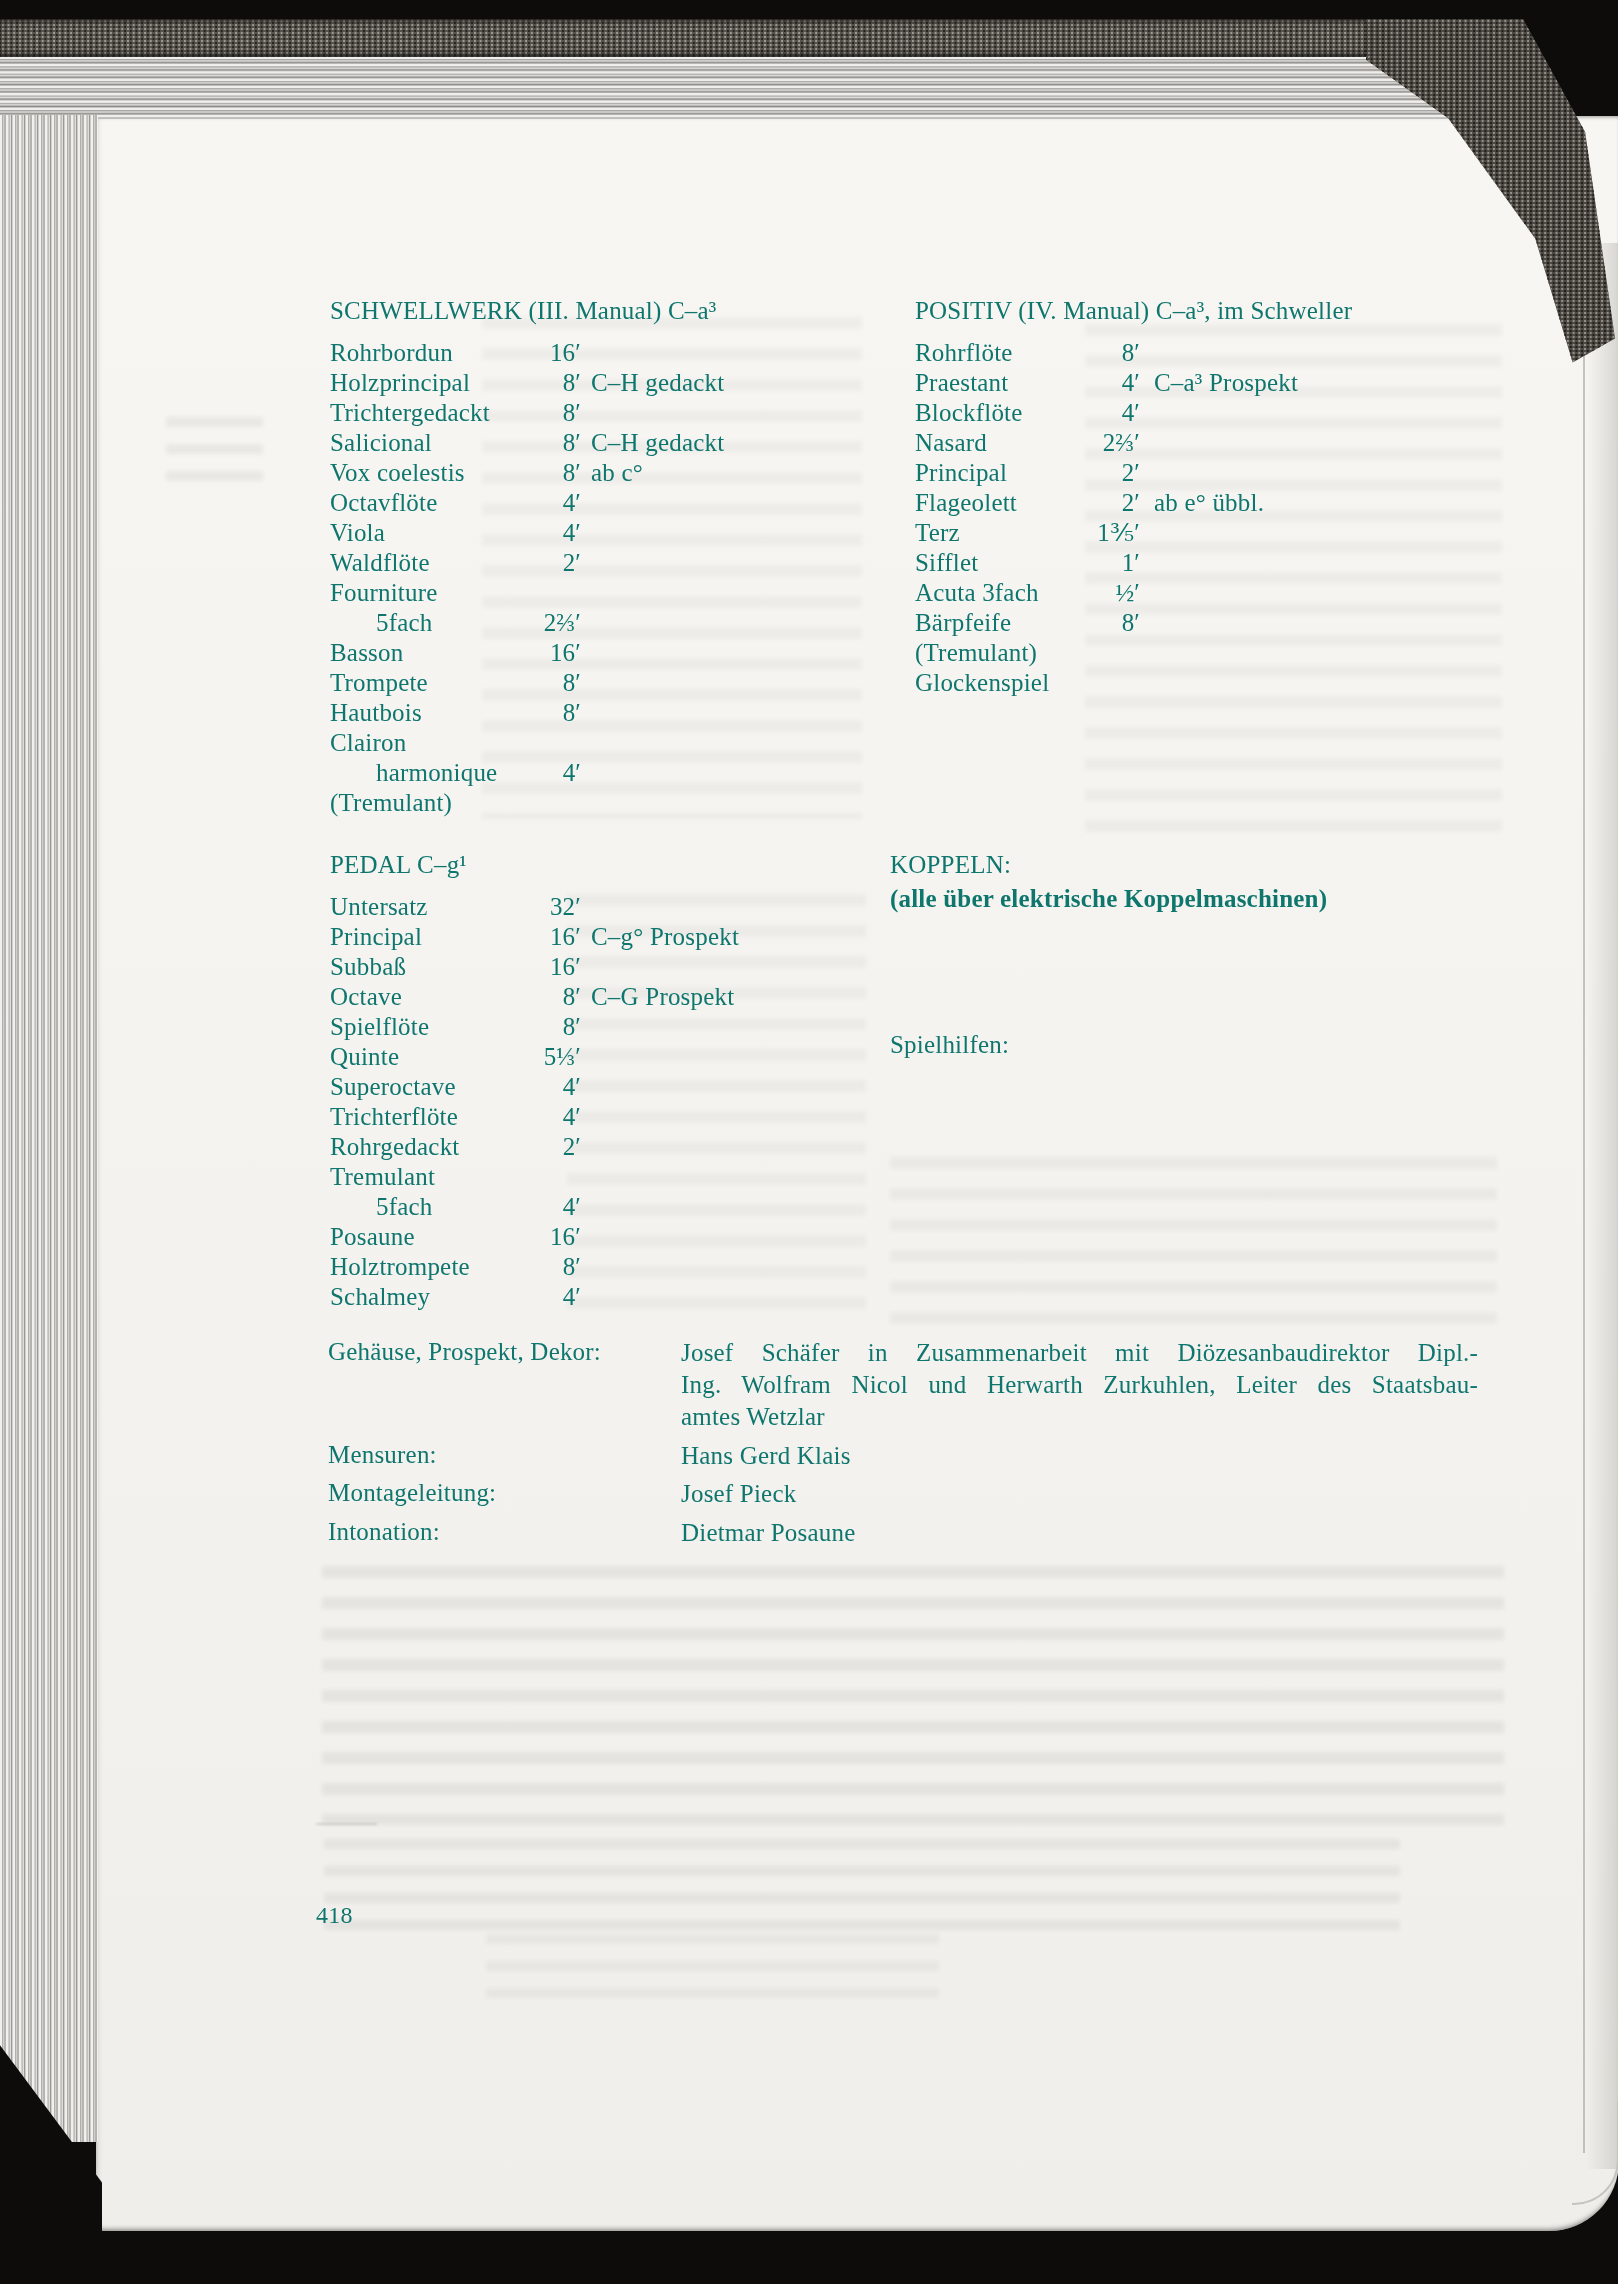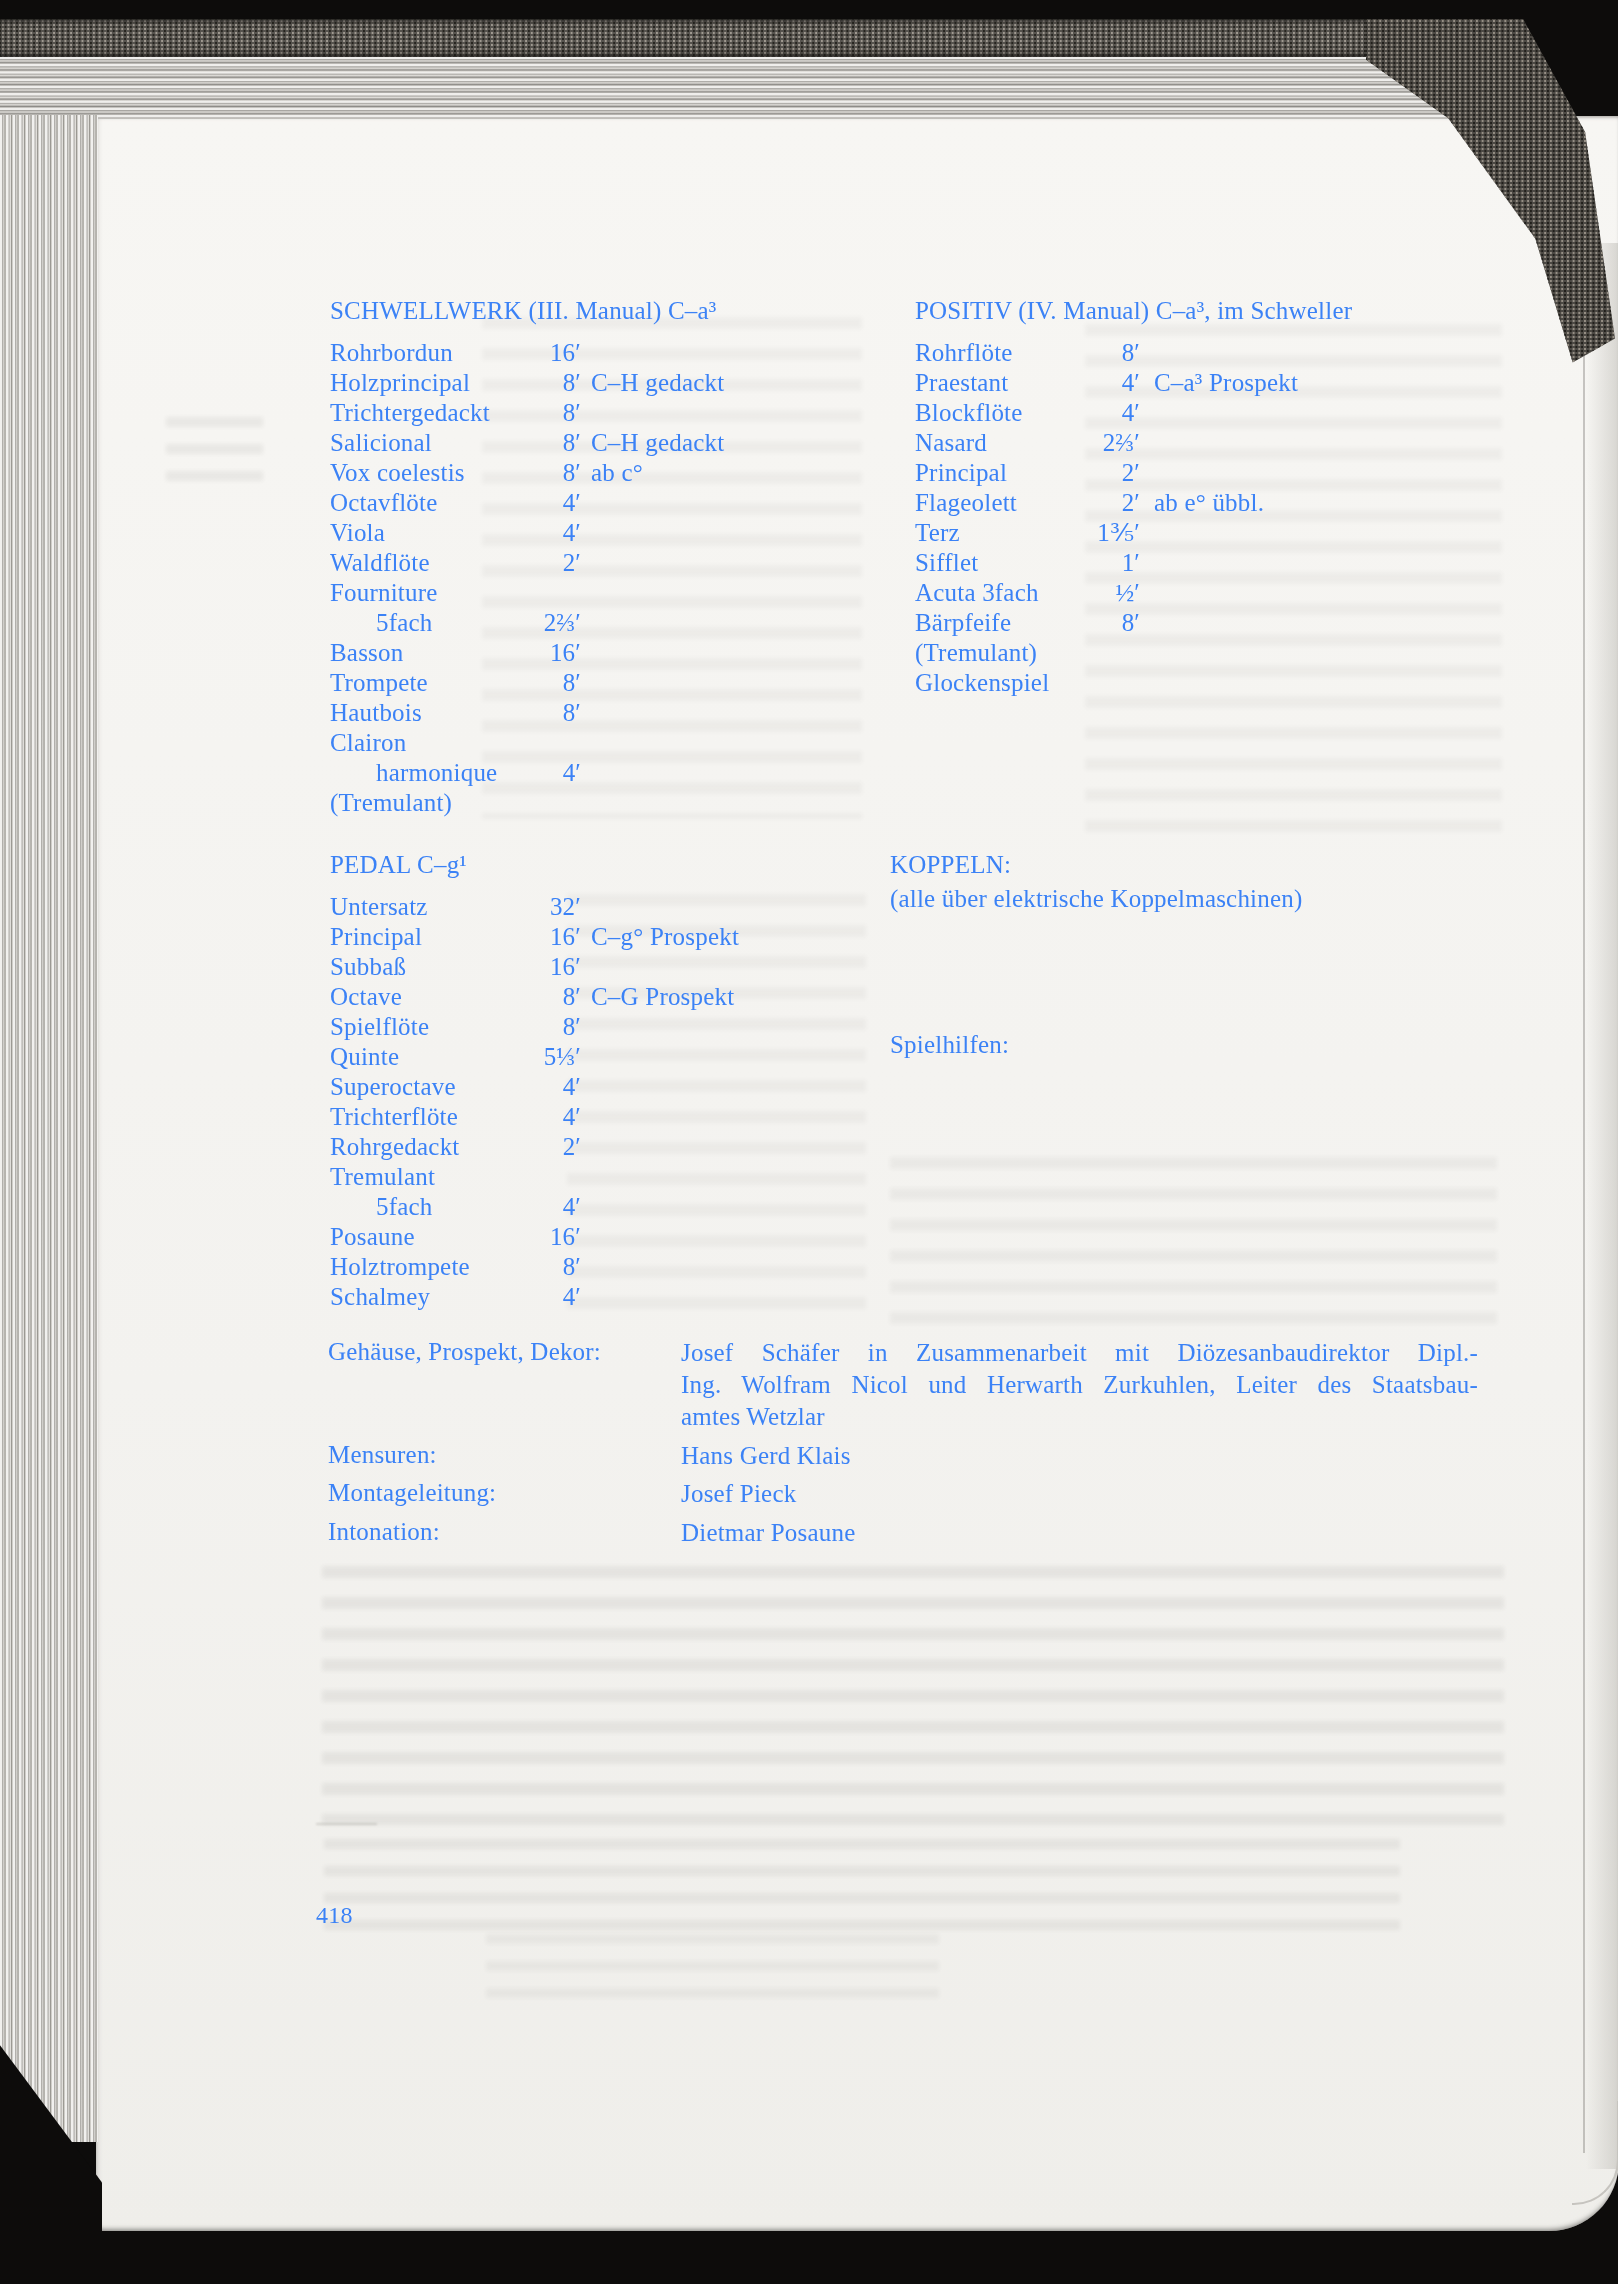--- a/index.html
+++ b/index.html
@@ -1,17 +1,17 @@
 <!DOCTYPE html>
 <html style="font-size:13px"><head>
 <meta charset="utf-8">
 <style>
   html,body{margin:0;padding:0;background:#0d0c0b;}
   .canvas{position:relative;width:1619px;height:2284px;overflow:hidden;background:#0d0c0b;
-          font-family:"Liberation Serif","DejaVu Serif",serif;color:#3b82f6;}
+          font-family:"Liberation Serif","DejaVu Serif",serif;color:#0f766e;}
 
   
   .cloth-band{position:absolute;left:0;top:18.6px;width:1381px;height:39px;z-index:3;
     background-color:#56534e;
     background-image:radial-gradient(circle,#a09a91 0.9px,transparent 1.5px),
                      radial-gradient(circle,#26241f 0.9px,transparent 1.5px);
     background-size:5.7px 4px,5.7px 4px;background-position:0 0,2.8px 2px;
     box-shadow:inset 0 -5.7px 7.3px -3.2px #161513, inset 0 4px 5.7px -2.4px #1d1c1a;}
   .cloth-corner{position:absolute;left:1366px;top:18.6px;width:249px;height:344px;z-index:4;
     background-color:#4c4944;
@@ -48,21 +48,21 @@
   .txt{position:absolute;z-index:6;font-size:25px;line-height:30px;letter-spacing:0.2px;}
   .heading{white-space:nowrap;}
   .stoplist{margin-top:12px;}
   .stop-row{position:relative;height:30px;white-space:nowrap;}
   .stop-row.indent .stop-name{padding-left:46px;}
   .stop-name{position:absolute;left:0;top:0;}
   .stop-pitch{position:absolute;top:0;left:182px;width:69px;text-align:right;}
   .stop-note{position:absolute;top:0;left:261px;}
   .positiv .stop-pitch{left:156px;width:69px;}
   .positiv .stop-note{left:239px;}
-  .text-line{height:30px;white-space:nowrap;}
+  .text-line{height:30px;white-space:nowrap;font-weight:bold;}
   .block-gap{height:12px;}
   .credits{width:1129px;}
   .credit-row{display:flex;align-items:flex-start;gap:28px;}
   .credit-row + .credit-row{margin-top:0.8px;}
   .credit-row.pad{margin-top:6.5px;}
   .credit-label{width:325px;flex:none;}
   .credit-value{width:797px;flex:none;}
   .credit-value .vline{line-height:32px;}
   .credit-value .jline{text-align:justify;text-align-last:justify;}
   .pagenum{white-space:nowrap;}

